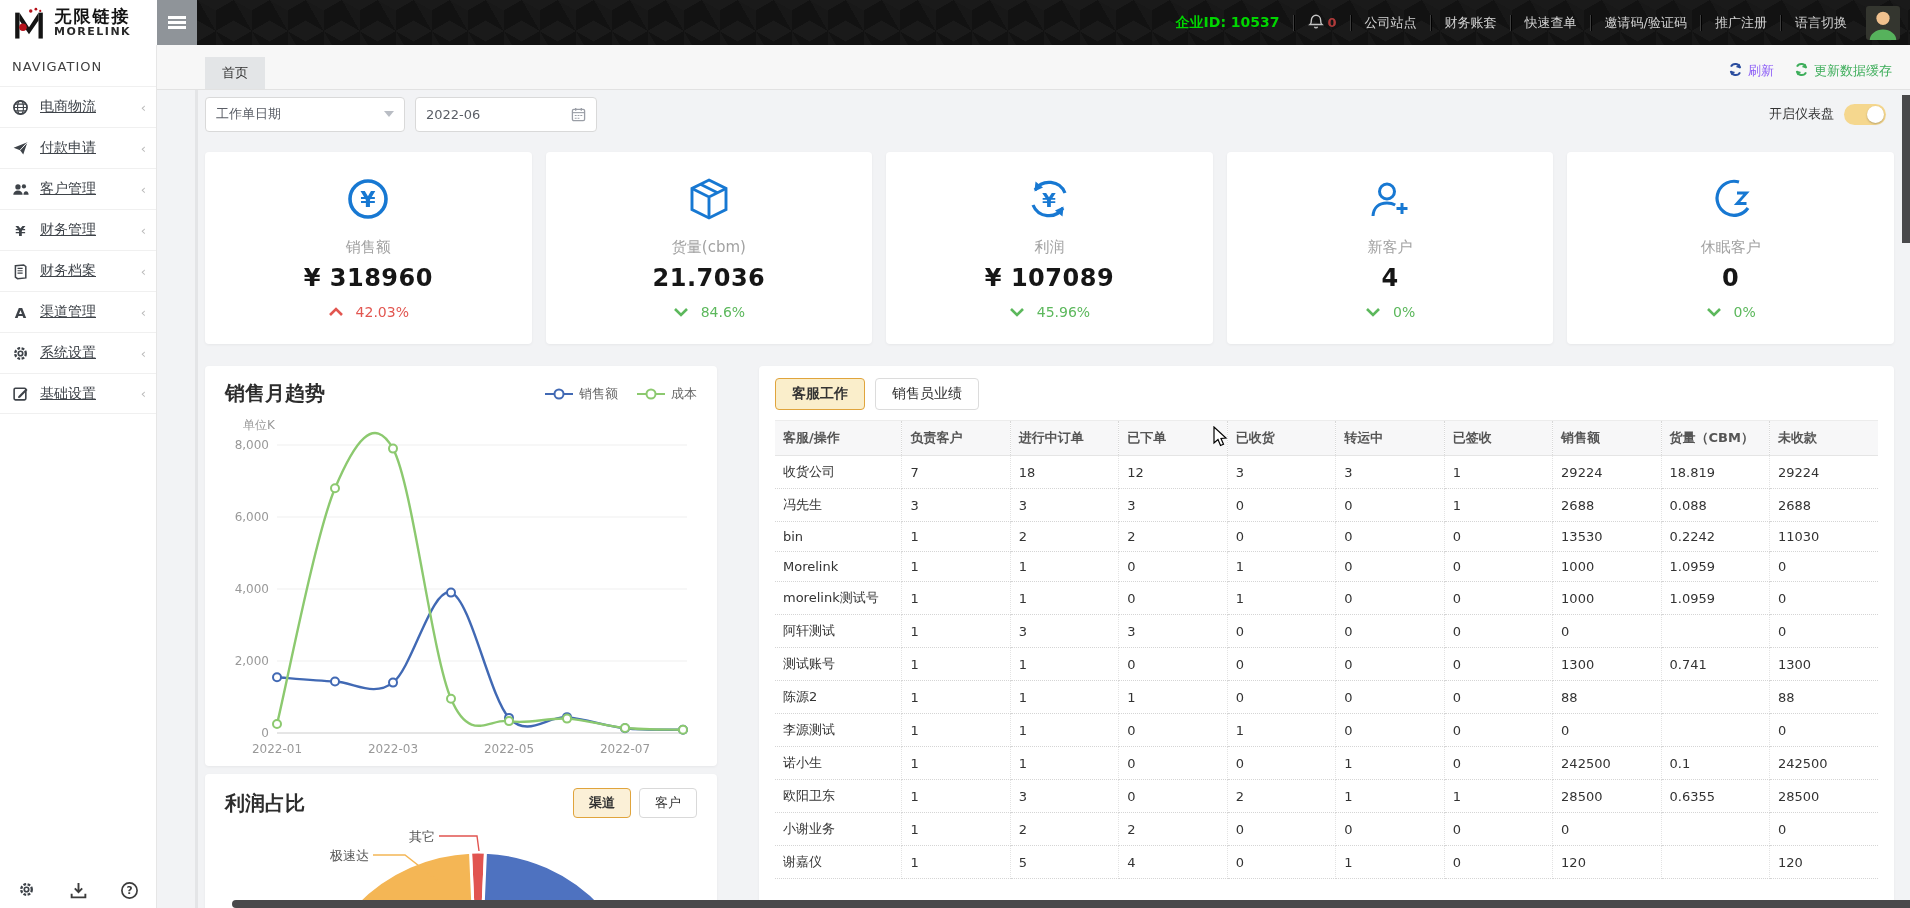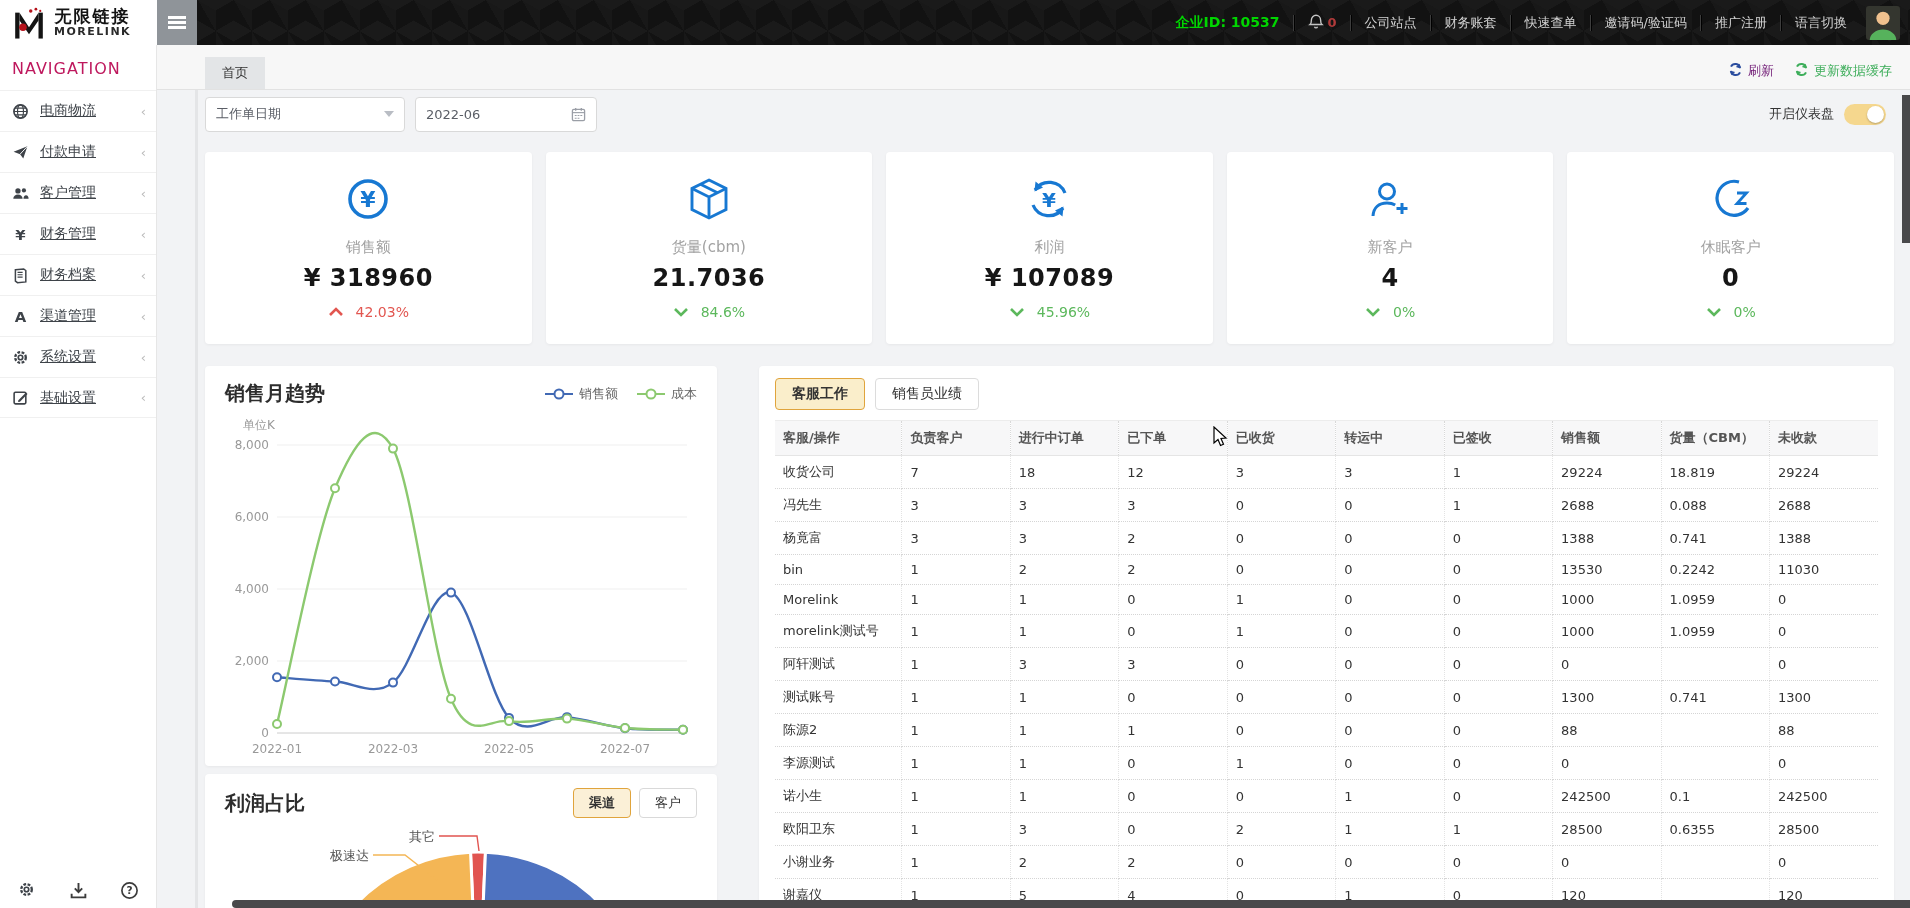--- a/index.html
+++ b/index.html
@@ -26,21 +26,21 @@
   .hamburger span::after { content:""; position:absolute; left:0; top:2px; width:18px; height:3px; background:#fff; }
   .topbar-right { margin-left:auto; display:flex; align-items:center; height:45px; }
   .tb-item { display:flex; align-items:center; color:#d2d2d2; font-size:13px; padding:0 13px; white-space:nowrap; cursor:pointer; }
   .tb-sep { width:2px; height:16px; background:#3d3d3d; border-right:1px solid #000; }
   .ent-id { font-weight:bold; font-size:14px; }
   .bell-count { font-weight:bold; margin-left:4px; }
   .avatar { width:34px; height:34px; border-radius:3px; overflow:hidden; margin:0 10px 0 6px; flex:none; cursor:pointer; }
 
   
   .sidebar { position:absolute; top:45px; left:0; bottom:0; width:157px; background:#fff; border-right:1px solid #e6e6e6; }
-  .nav-label { color:#be185d; font-size:16px; letter-spacing:1px; padding:14px 12px 12px 12px; }
+  .nav-label { color:#404040; font-size:13px; letter-spacing:1px; padding:14px 12px 12px 12px; }
   .side-item { display:flex; align-items:center; height:41px; padding:0 10px 0 12px; border-top:1px solid #f0f0f0; cursor:pointer; }
   .side-item:last-of-type { border-bottom:1px solid #f0f0f0; }
   .side-ico { width:20px; height:16px; margin-right:8px; flex:none; display:flex; align-items:center; }
   .side-lab { font-size:14px; color:#3e4349; flex:1;text-decoration:underline; }
   .side-chev { color:#b9b9b9; font-size:13px; }
   .side-foot { position:absolute; left:0; bottom:8px; width:157px; display:flex; justify-content:space-between; padding:0 18px; }
   .side-foot .fico { width:19px; height:19px; cursor:pointer; }
 
   
   .main { position:absolute; top:45px; left:157px; right:0; bottom:0; }
@@ -254,21 +254,21 @@
             <circle cx="9" cy="9" r="7.2" fill="none" stroke="#3c3c3c" stroke-width="1.6"></circle>
             <text x="9" y="12.7" font-size="10" font-weight="bold" text-anchor="middle" fill="#3c3c3c">?</text>
           </svg></span>
       </div>
   </div>
 
   <div class="main">
     <div class="tabrow">
       <div class="tab-home">首页</div>
       <div class="tabrow-right">
-        <div class="linkbtn" id="refresh-btn" style="color: #701a75;">
+        <div class="linkbtn" id="refresh-btn" style="color: #8b5cf6;">
           <span id="refresh-ico"><svg width="15" height="15" viewBox="0 0 16 16">
                 <path d="M3 9.6A5.2 5.2 0 0 0 12.8 11" fill="none" stroke="#2b4d9e" stroke-width="2.1"></path>
                 <path d="M13 6.4A5.2 5.2 0 0 0 3.2 5" fill="none" stroke="#2b4d9e" stroke-width="2.1"></path>
                 <polygon points="12.4,1.8 13.2,6.8 8.4,5.4" fill="#2b4d9e"></polygon>
                 <polygon points="3.6,14.2 2.8,9.2 7.6,10.6" fill="#2b4d9e"></polygon>
               </svg></span>
           <span>刷新</span>
         </div>
         <div class="linkbtn" id="cache-btn" style="color: rgb(62, 174, 91);">
           <span id="cache-ico"><svg width="15" height="15" viewBox="0 0 16 16">
@@ -516,32 +516,20 @@
                   <td>3</td>
                   <td>3</td>
                   <td>0</td>
                   <td>0</td>
                   <td>1</td>
                   <td>2688</td>
                   <td>0.088</td>
                   <td>2688</td>
                 </tr>
                 <tr>
-                  <td>杨竟富</td>
-                  <td>3</td>
-                  <td>3</td>
-                  <td>2</td>
-                  <td>0</td>
-                  <td>0</td>
-                  <td>0</td>
-                  <td>1388</td>
-                  <td>0.741</td>
-                  <td>1388</td>
-                </tr>
-                <tr>
                   <td>bin</td>
                   <td>1</td>
                   <td>2</td>
                   <td>2</td>
                   <td>0</td>
                   <td>0</td>
                   <td>0</td>
                   <td>13530</td>
                   <td>0.2242</td>
                   <td>11030</td>

